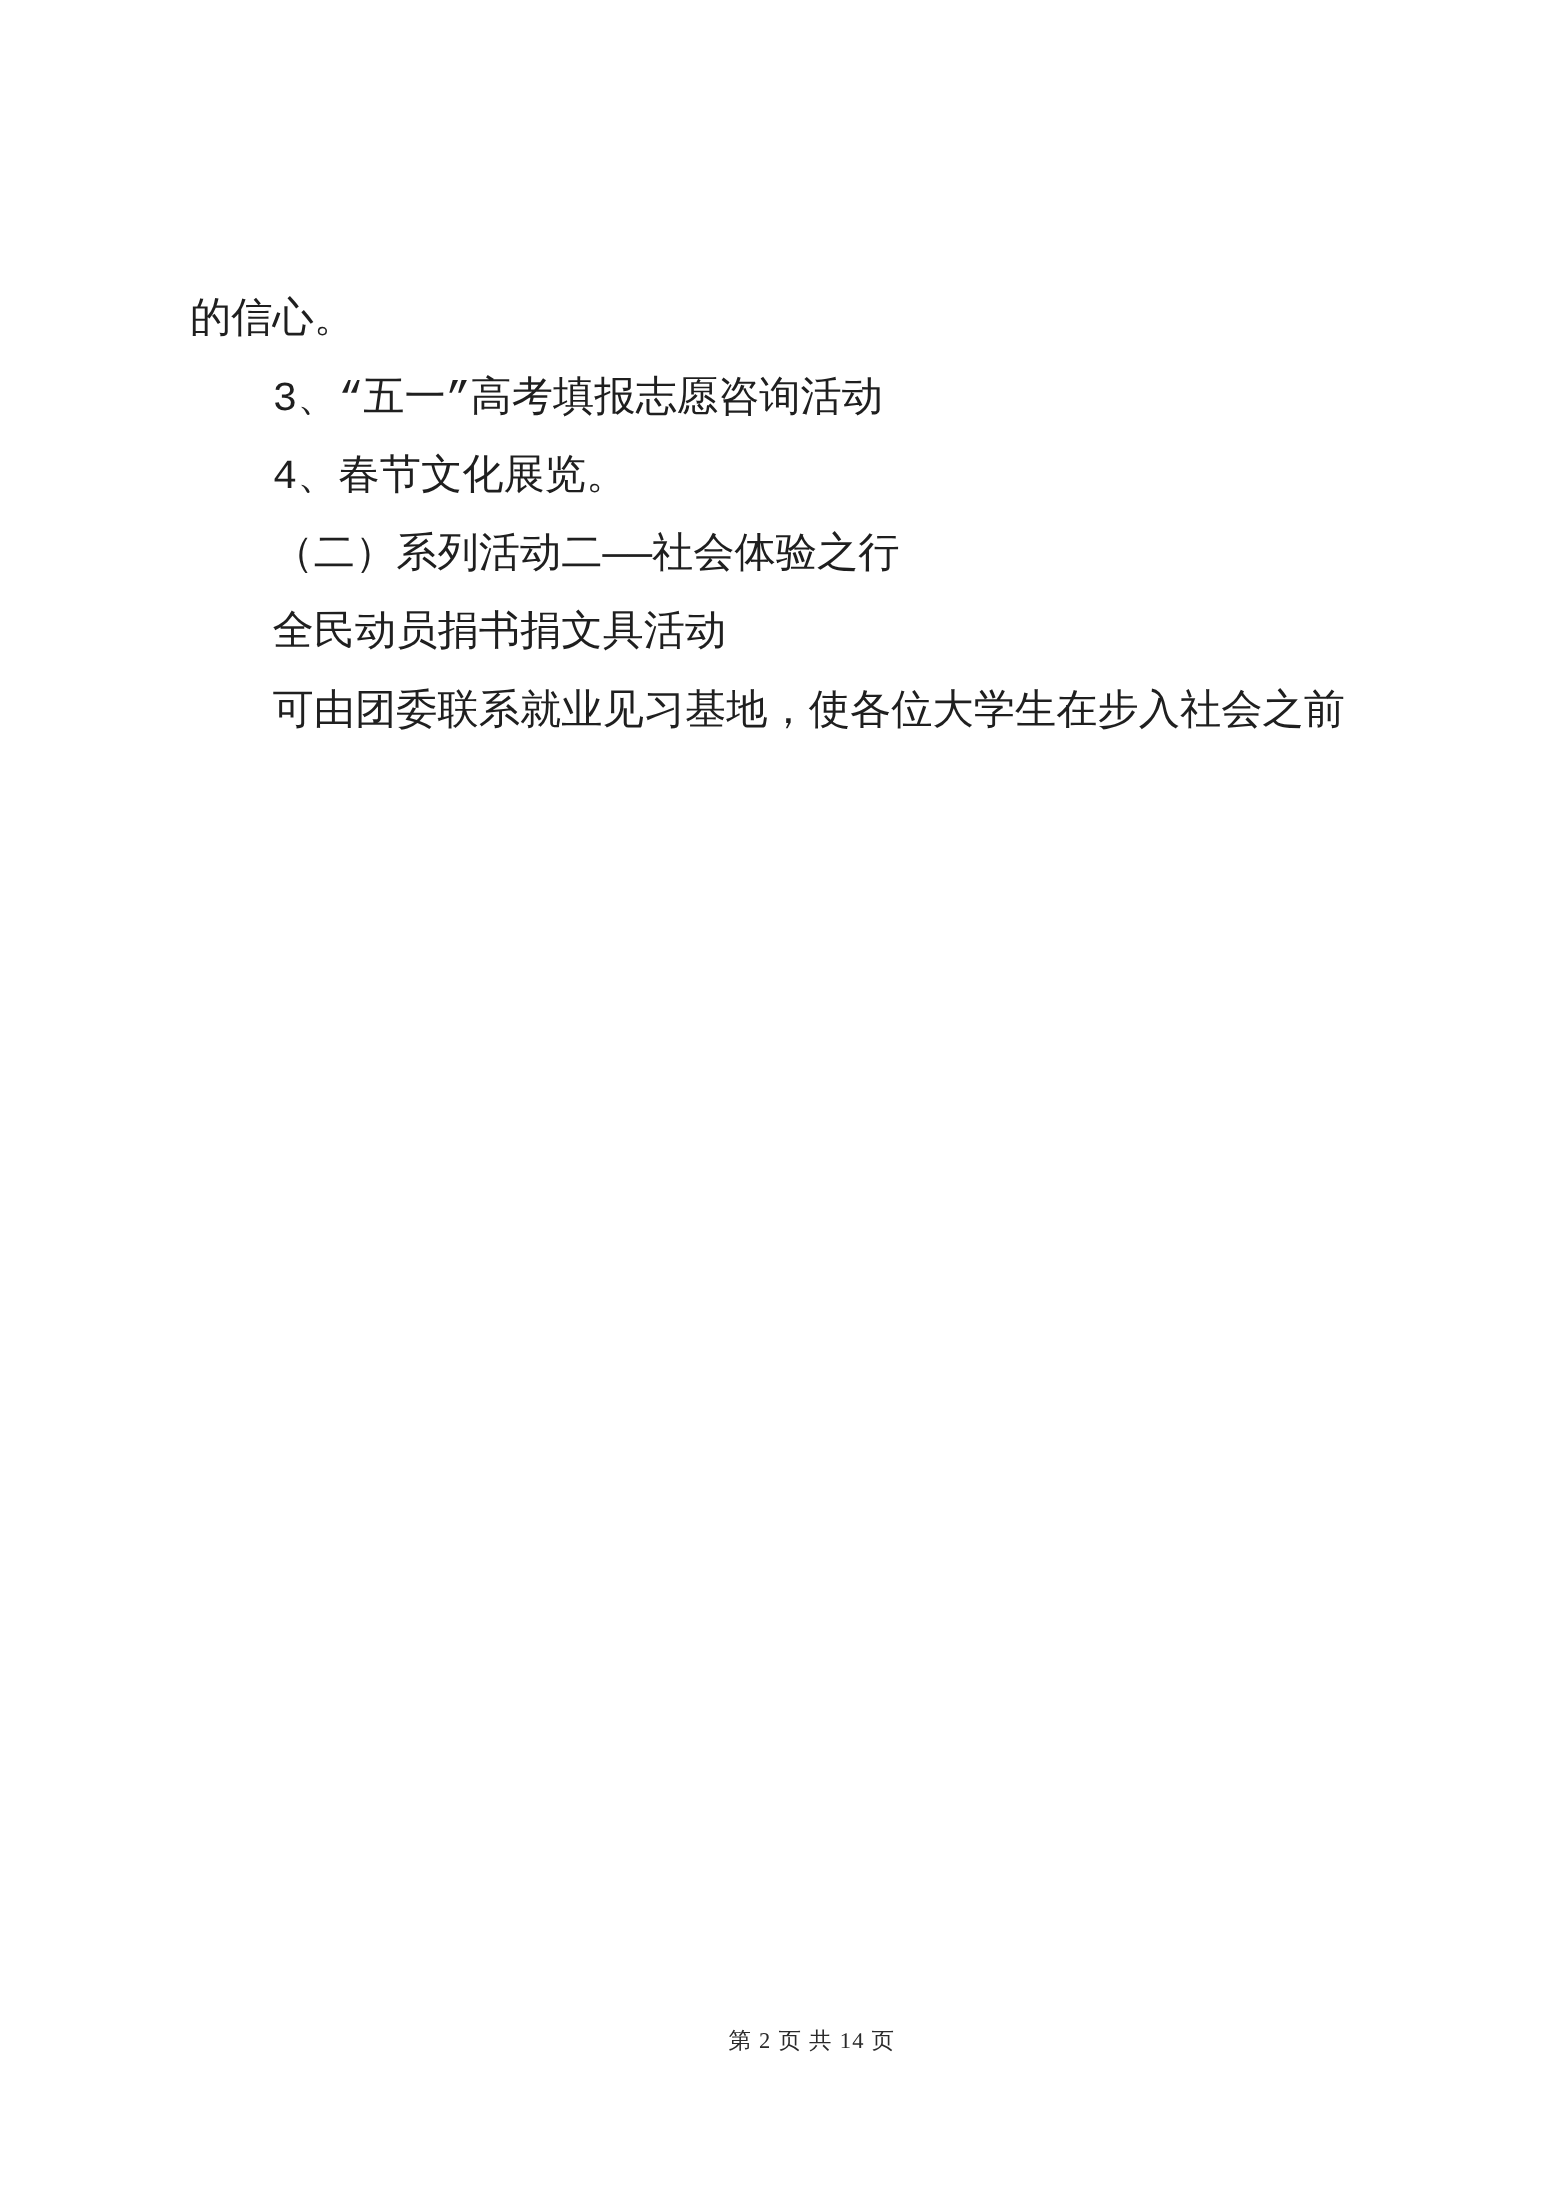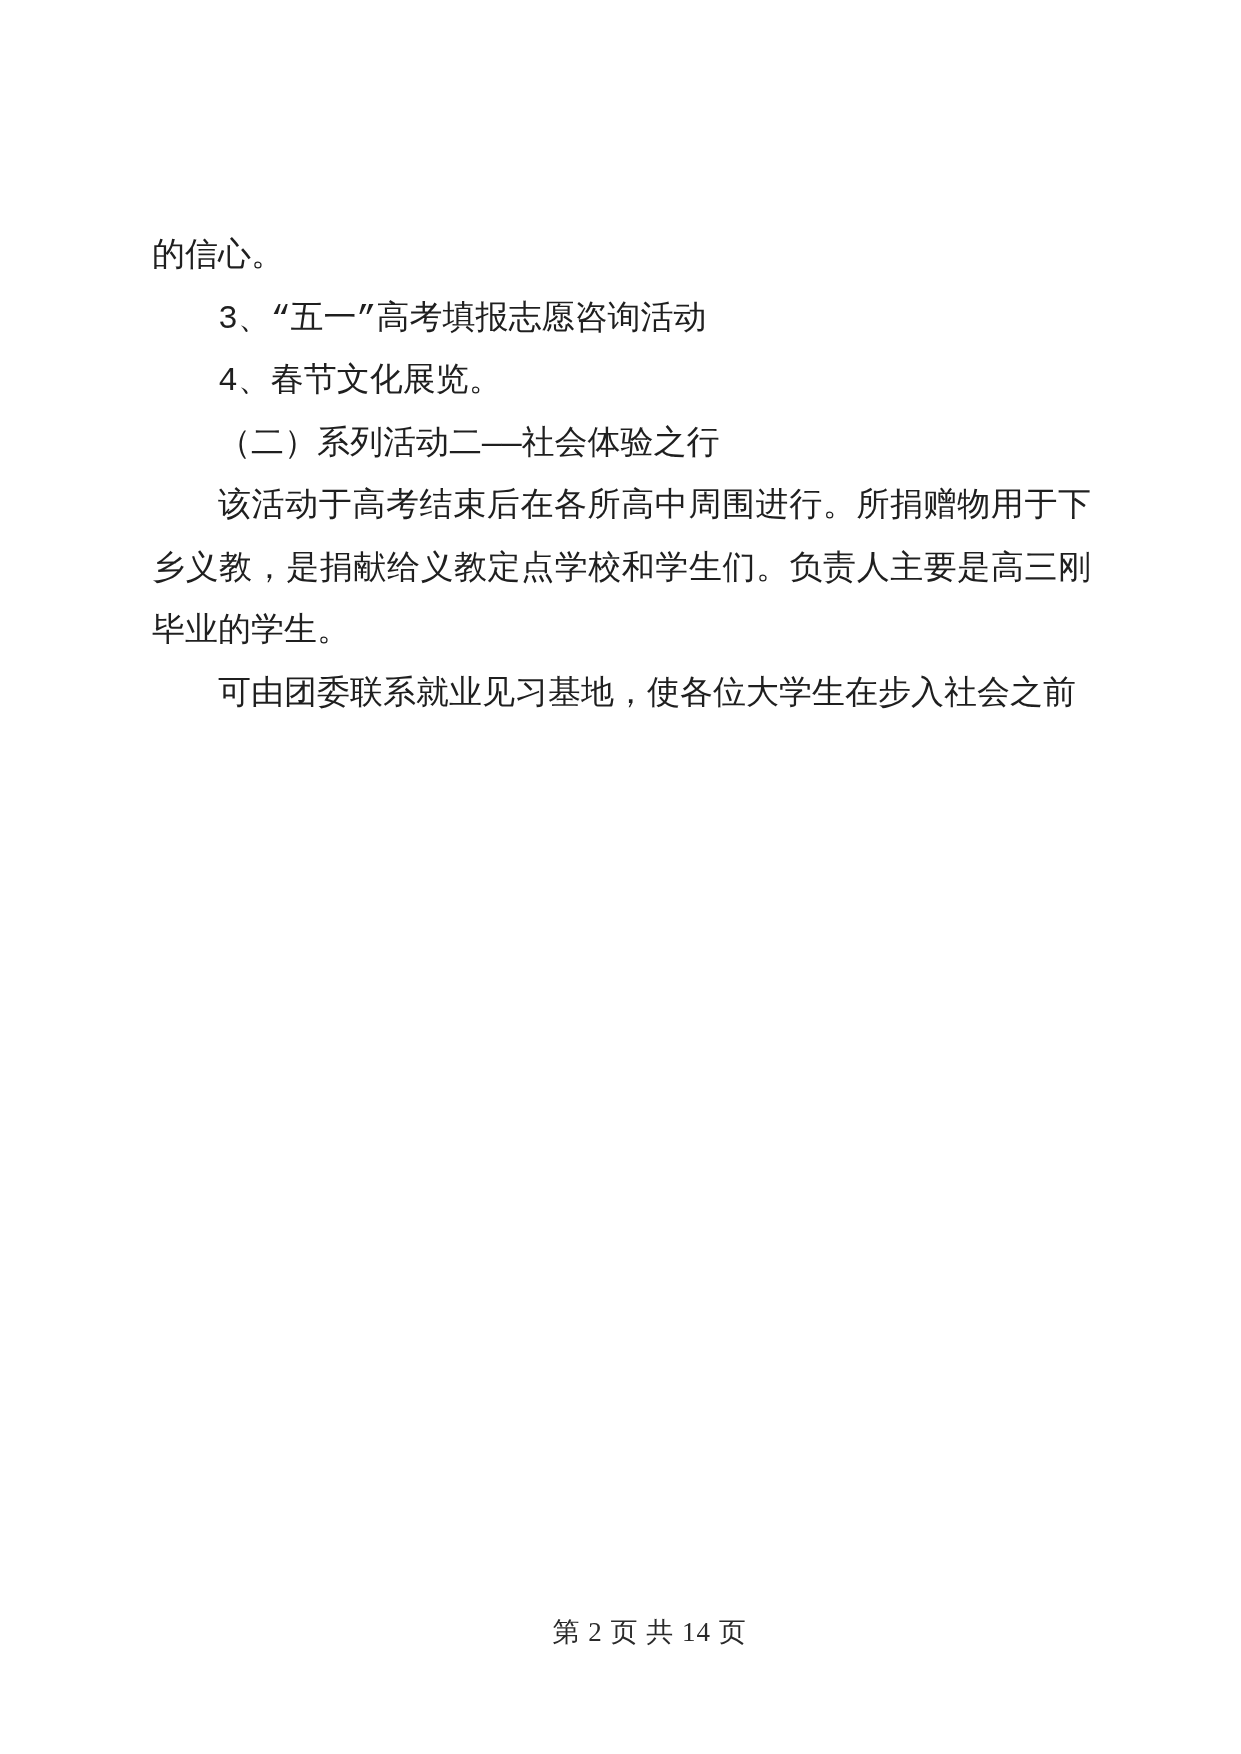--- a/index.html
+++ b/index.html
@@ -37,35 +37,35 @@
   .para.indent {
     text-indent: 2em;
   }
   .page-footer {
     position: absolute;
     left: 0;
     right: 0;
     bottom: 106px;
     text-align: center;
     padding-left: 58px; 
-    font-size: 27px;
+    font-size: 18px;
     line-height: 32px;
     color: #2a2a2a;
     letter-spacing: 1px;
   }
 </style>
 </head>
 <body>
 
 <div class="page">
   <div class="doc-body">
 
   <p class="para">的信心。</p>
       <p class="para indent">3、“五一”高考填报志愿咨询活动</p>
       <p class="para indent">4、春节文化展览。</p>
       <p class="para indent">（二）系列活动二——社会体验之行</p>
-      <p class="para indent">该活动于高考结束后在各所高中周围进行。所捐赠物用于下乡义教，是捐献给义教定点学校和学生们。负责人主要是高三刚毕业的学生。</p>
+      <p class="para indent">全民动员捐书捐文具活动</p>
       <p class="para indent">可由团委联系就业见习基地，使各位大学生在步入社会之前</p>
     </div>
   <div class="page-footer">
     <span>第 2 页 共 14 页</span>
   </div>
 </div>
 
 </body></html>

